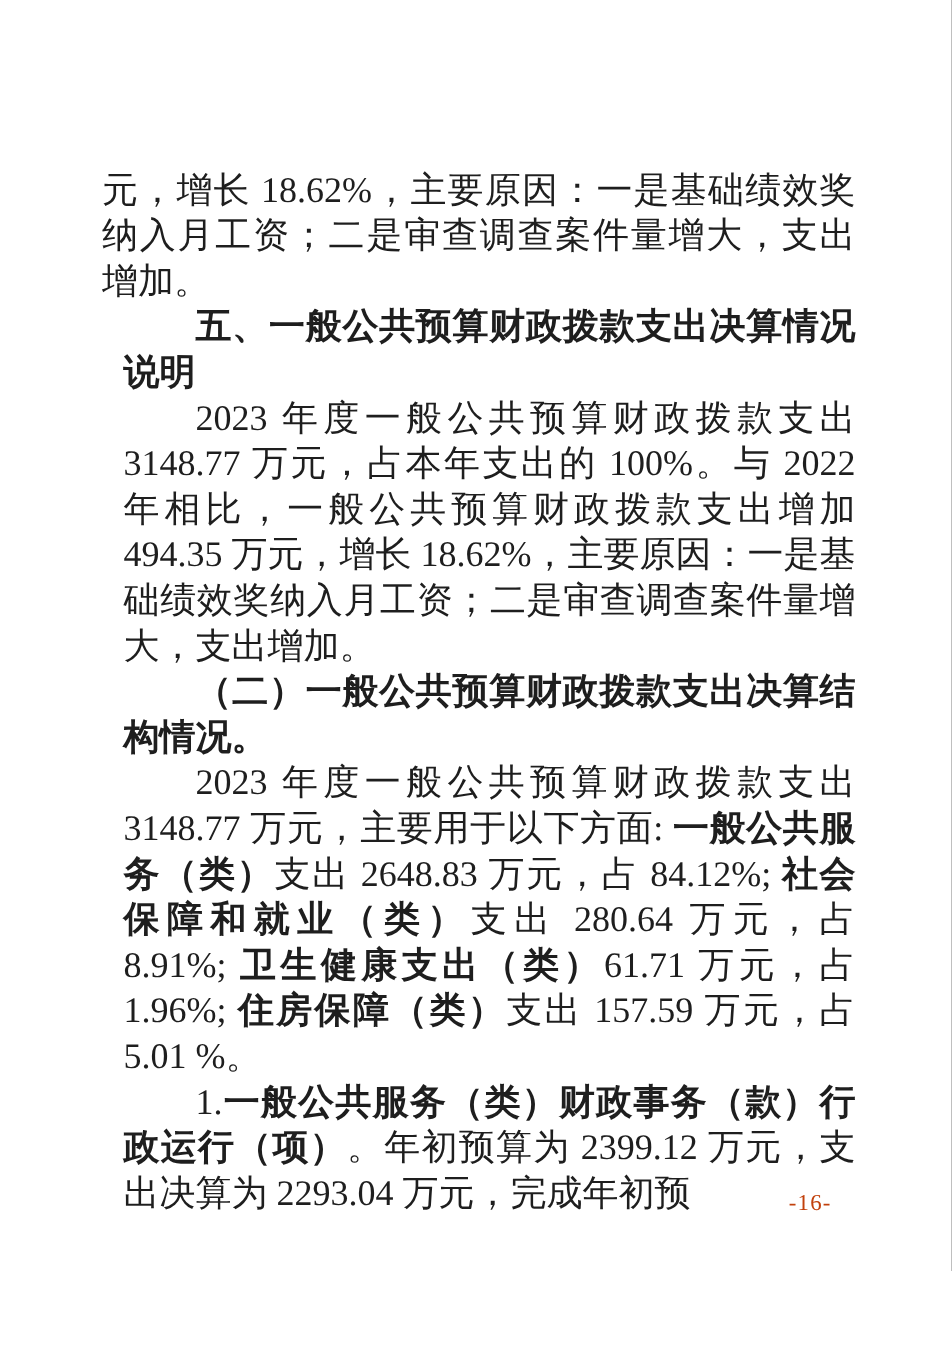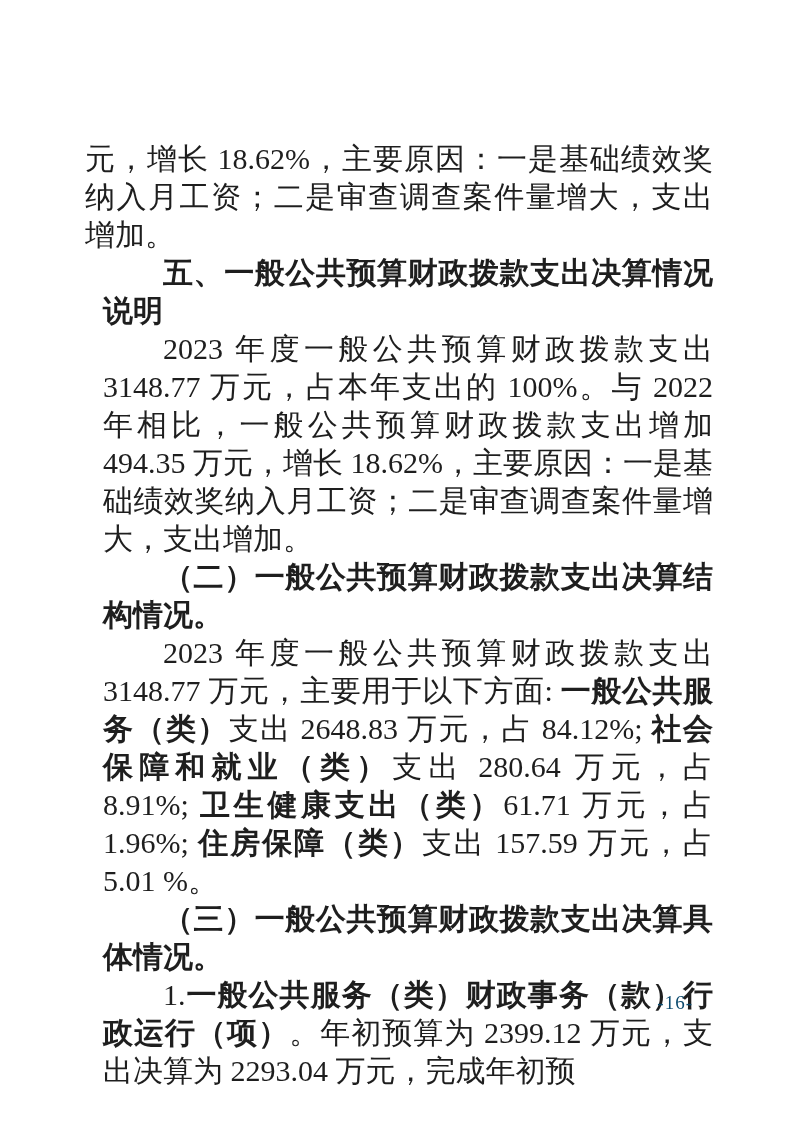--- a/index.html
+++ b/index.html
@@ -43,31 +43,30 @@
     font-family: "Liberation Sans", "DejaVu Sans", sans-serif;
     font-weight: 700;
   }
   .footer-pagenum {
     position: absolute;
     top: 991px;
     right: 100px;
     font-size: 19px;
     line-height: 24px;
     letter-spacing: 1px;
-    color: #0c4a6e;
+    color: #c2410c;
     font-family: "Liberation Serif", "DejaVu Serif", serif;
   }
 </style>
 </head>
 <body>
 
 <div class="page">
   <div class="content">
       <p class="block body"><span>元，增长 18.62%，主要原因：一是基础绩效奖纳入月工资；二是审查调查案件量增大，支出增加。</span></p>
       <p class="block heading1 indent"><span class="run-bold">五、一般公共预算财政拨款支出决算情况说明</span></p>
       <p class="block body indent"><span>2023 年度一般公共预算财政拨款支出 3148.77 万元，占本年支出的 100%。与 2022 年相比，一般公共预算财政拨款支出增加 494.35 万元，增长 18.62%，主要原因：一是基础绩效奖纳入月工资；二是审查调查案件量增大，支出增加。</span></p>
       <p class="block heading2 indent"><span class="run-bold">（二）一般公共预算财政拨款支出决算结构情况。</span></p>
       <p class="block body indent"><span>2023 年度一般公共预算财政拨款支出 3148.77 万元，主要用于以下方面: </span><span class="run-bold">一般公共服务（类）</span><span>支出 2648.83 万元，占 84.12%; </span><span class="run-bold">社会保障和就业（类）</span><span>支出 280.64 万元，占 8.91%; </span><span class="run-bold">卫生健康支出（类）</span><span>61.71 万元，占 1.96%; </span><span class="run-bold">住房保障（类）</span><span>支出 157.59 万元，占 5.01 %。</span></p>
-      <p class="block heading2 indent"><span class="run-bold">（三）一般公共预算财政拨款支出决算具体情况。</span></p>
       <p class="block body indent"><span>1.</span><span class="run-bold">一般公共服务（类）财政事务（款）行政运行（项）</span><span>。年初预算为 2399.12 万元，支出决算为 2293.04 万元，完成年初预</span></p>
     </div>
   <div class="footer-pagenum">-16-</div>
 </div>
 
 </body></html>

